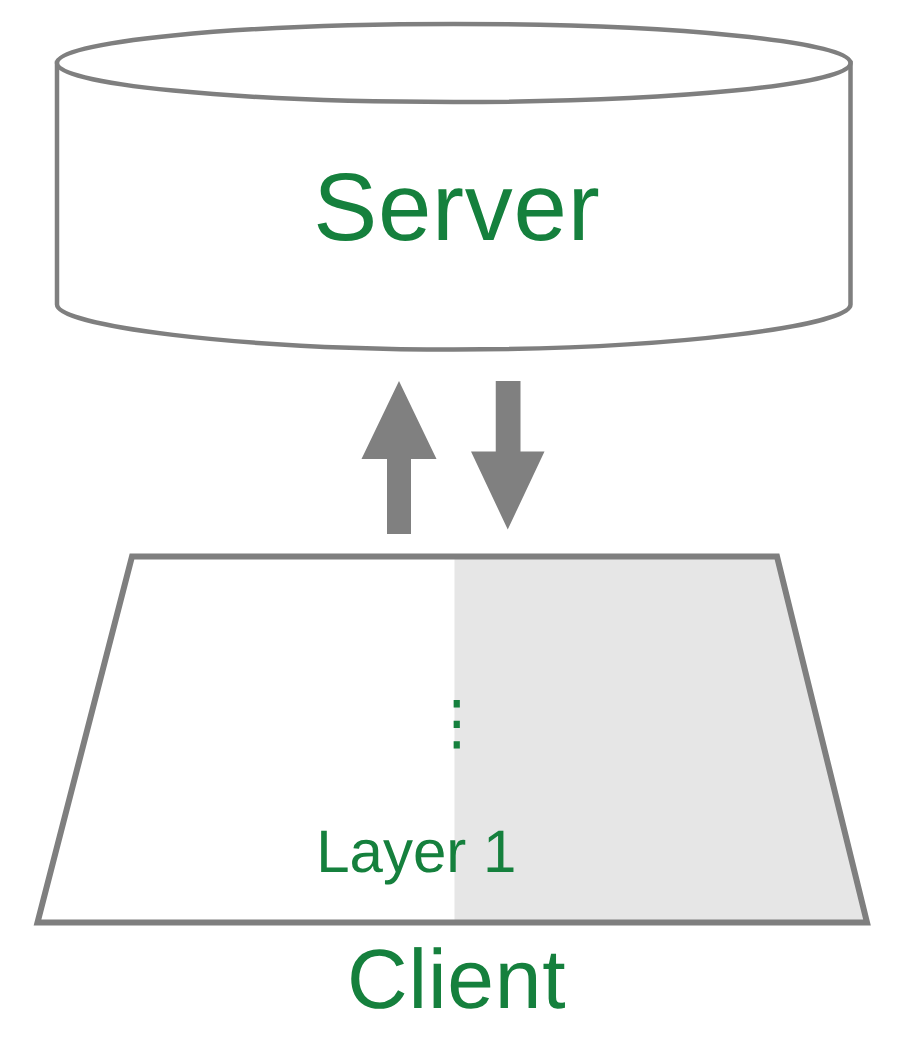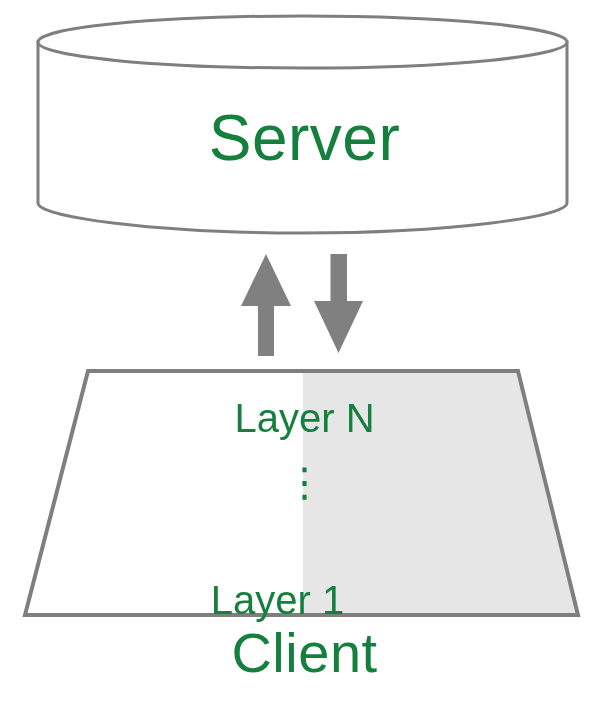--- a/index.html
+++ b/index.html
@@ -46,21 +46,21 @@
   }
   #layer-n-label {
     left: 0;
     width: 609px;
     top: 398px;
     font-size: 40px;
   }
   #layer-1-label {
     left: 0;
     width: 555px;
-    top: 580px;
+    top: 548px;
     font-size: 40px;
   }
   #vertical-ellipsis {
     left: 0;
     width: 609px;
     top: 462px;
     font-size: 40px;
     letter-spacing: 0;
   }
   #client-label {
@@ -94,21 +94,20 @@
       <path d="M 88 371 L 303 371 L 303 615 L 25 615 Z" fill="#FFFFFF"></path>
 
       <path d="M 303 371 L 518 371 L 578 615 L 303 615 Z" fill="#E6E6E6"></path>
 
       <path d="M 88 371 L 518 371 L 578 615 L 25 615 Z" fill="none" stroke="#7F7F7F" stroke-width="4" stroke-linejoin="miter"></path>
     </g>
   </svg>
 
   <div class="lbl" id="server-label">Server</div>
 
-  <div class="lbl" id="layer-n-label">Layer N</div>
 
   <div class="lbl" id="vertical-ellipsis">⋮</div>
 
   <div class="lbl" id="layer-1-label">Layer 1</div>
 
   <div class="lbl" id="client-label">Client</div>
 
 </div>
 
 </body></html>

